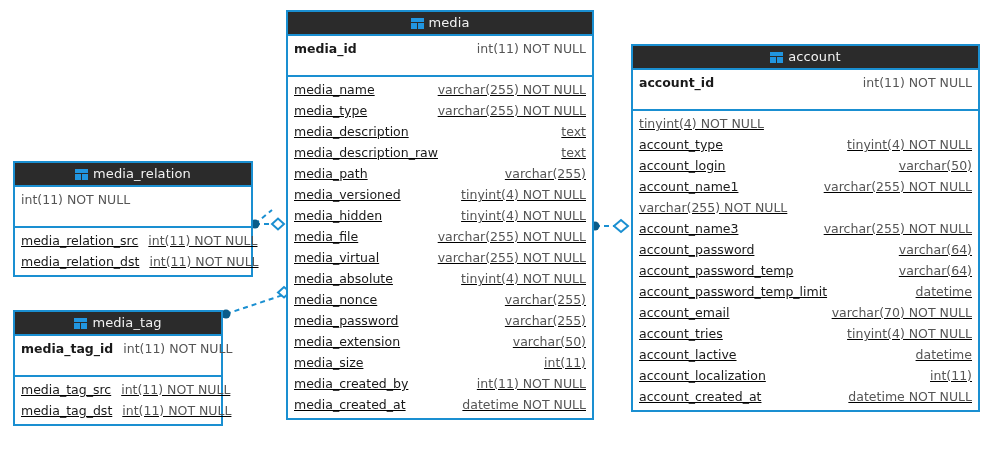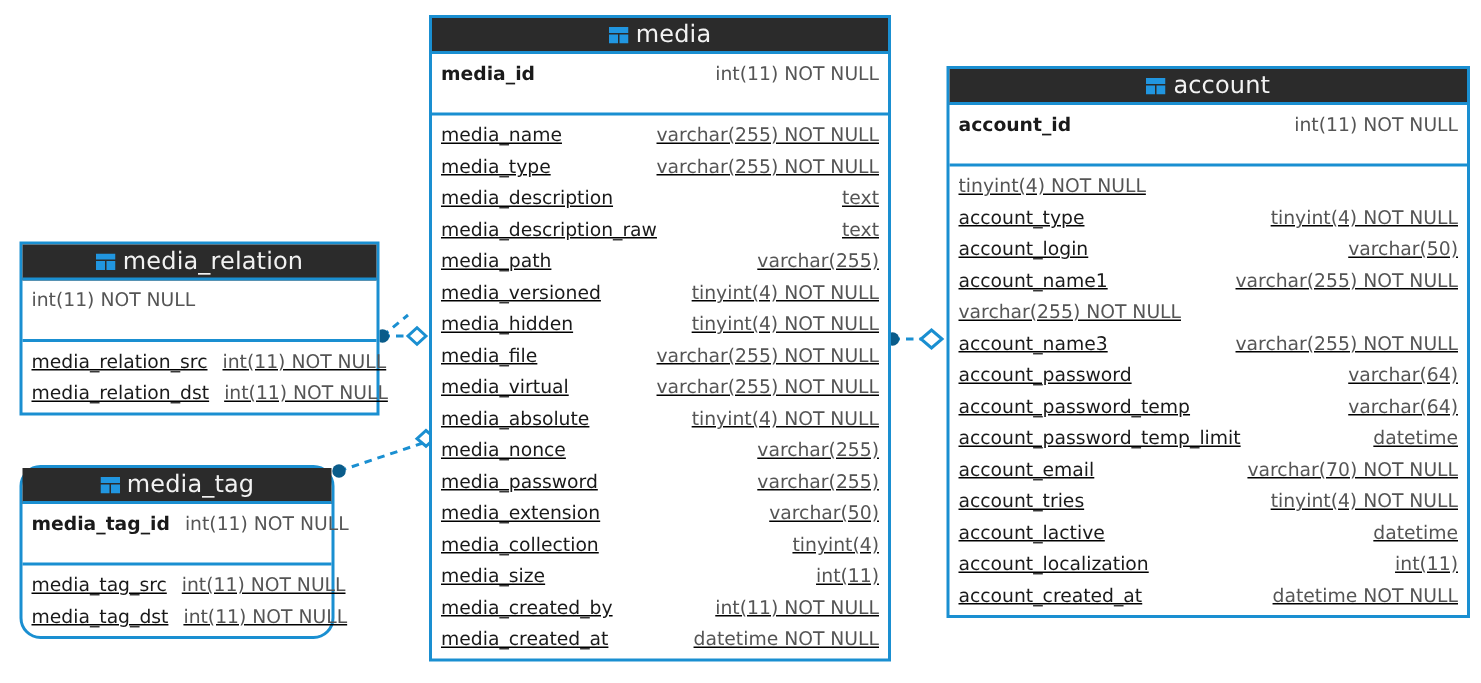--- a/index.html
+++ b/index.html
@@ -51,21 +51,21 @@
     overflow: hidden;
   }
   .tbl-icon {
     display: inline-block;
     width: 13px;
     height: 11px;
     position: relative;
     flex: 0 0 auto;
   }
   .tbl-icon svg { display: block; }
-  .ent-title { font-size: 16px; letter-spacing: 0.1px; text-align: center; }
+  .ent-title { font-size: 13px; letter-spacing: 0.1px; text-align: center; }
   .pk-section {
     border-bottom: 2px solid #1a8fd1;
   }
   .row {
     display: flex;
     align-items: baseline;
     justify-content: space-between;
     padding: 0 6px;
     height: 21px;
     line-height: 21px;
@@ -84,21 +84,21 @@
     flex: 0 0 auto;
     text-align: right;
   }
   .cols-section { padding: 2px 0 3px 0; text-decoration: underline; }
   .pk-section { padding: 1px 0 1px 0; }
 
   
   #ent-media        { left: 286px; top: 10px;  width: 308px; }
   #ent-account      { left: 631px; top: 44px;  width: 349px; }
   #ent-media_relation { left: 13px;  top: 161px; width: 240px; }
-  #ent-media_tag    { left: 13px;  top: 310px; width: 210px; border-radius: 14px; }
+  #ent-media_tag    { left: 13px;  top: 310px; width: 210px; }
 
   #ent-media .col-name { min-width: 0; }
 </style>
 </head>
 <body>
 
 <div id="canvas">
 
   <svg id="edges" viewBox="0 0 987 455" xmlns="http://www.w3.org/2000/svg">
 
@@ -186,24 +186,20 @@
         </div>
       <div class="row">
           <span class="col-name">media_password</span>
           <span class="col-type">varchar(255)</span>
         </div>
       <div class="row">
           <span class="col-name">media_extension</span>
           <span class="col-type">varchar(50)</span>
         </div>
       <div class="row">
-          <span class="col-name">media_collection</span>
-          <span class="col-type">tinyint(4)</span>
-        </div>
-      <div class="row">
           <span class="col-name">media_size</span>
           <span class="col-type">int(11)</span>
         </div>
       <div class="row">
           <span class="col-name">media_created_by</span>
           <span class="col-type">int(11) NOT NULL</span>
         </div>
       <div class="row">
           <span class="col-name">media_created_at</span>
           <span class="col-type">datetime NOT NULL</span>

